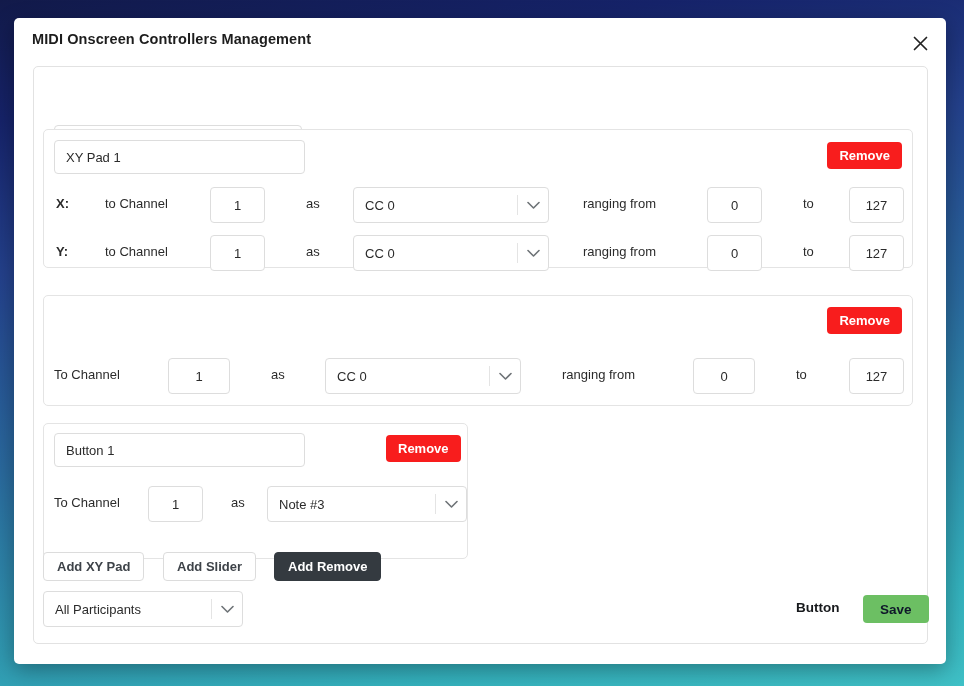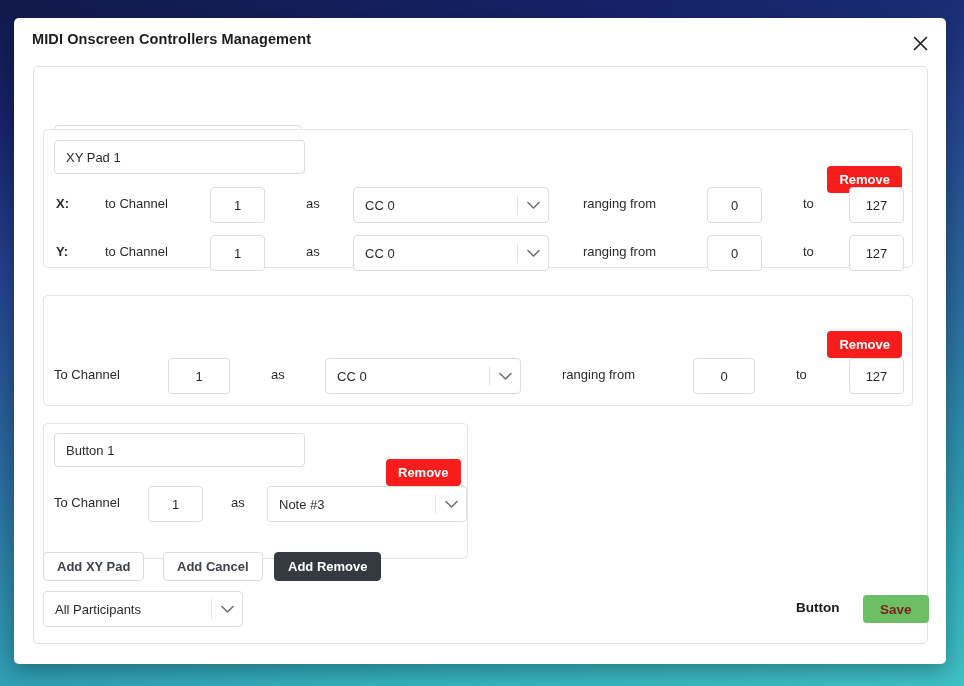--- a/index.html
+++ b/index.html
@@ -121,21 +121,20 @@
     color: #ffffff;
     border: none;
     border-radius: 4px;
     font-family: "Liberation Sans", sans-serif;
     font-weight: bold;
     font-size: 13px;
     height: 27px;
     padding: 0 12px;
     cursor: pointer;
     line-height: 27px;
-    margin-top: 24px;
   }
 
   
   .device {
     position: absolute;
     border: 1px solid #e4e4e4;
     border-radius: 5px;
     background: #fff;
   }
 
@@ -165,21 +164,21 @@
     font-weight: bold;
     font-size: 13.5px;
     color: #17191c;
     cursor: pointer;
     padding: 0;
   }
   .btn-save {
     background: #6cbf63;
     border: none;
     border-radius: 4px;
-    color: #7f1d1d;
+    color: #0f172a;
     font-family: "Liberation Sans", sans-serif;
     font-weight: bold;
     font-size: 13.5px;
     height: 28px;
     padding: 0 17px;
     cursor: pointer;
   }
 </style>
 </head>
 <body>
@@ -288,21 +287,21 @@
             <svg width="13" height="9" viewBox="0 0 13 9">
                 <path d="M1 1.5 L6.5 7 L12 1.5" stroke="#6e7377" stroke-width="1.6" fill="none" stroke-linecap="round" stroke-linejoin="round"></path>
               </svg>
           </span>
         </div>
       </div>
     </div>
 
     <div style="position:absolute;left:9px;top:485px;width:400px;height:30px;">
       <button class="btn-add" style="position:absolute;left:0;top:0;">Add XY Pad</button>
-      <button class="btn-add" style="position:absolute;left:120px;top:0;">Add Cancel</button>
+      <button class="btn-add" style="position:absolute;left:120px;top:0;">Add Slider</button>
       <button class="btn-add active" style="position:absolute;left:231px;top:0;">Add Remove</button>
     </div>
 
     <div style="position:absolute;left:0;top:524px;width:100%;height:44px;">
       <div class="sel" style="position:absolute;left:9px;top:0;width:200px;height:36px;">
         <span class="sel-val">All Participants</span>
         <span class="sel-div"></span>
         <span class="sel-arrow">
           <svg width="13" height="9" viewBox="0 0 13 9">
               <path d="M1 1.5 L6.5 7 L12 1.5" stroke="#6e7377" stroke-width="1.6" fill="none" stroke-linecap="round" stroke-linejoin="round"></path>

